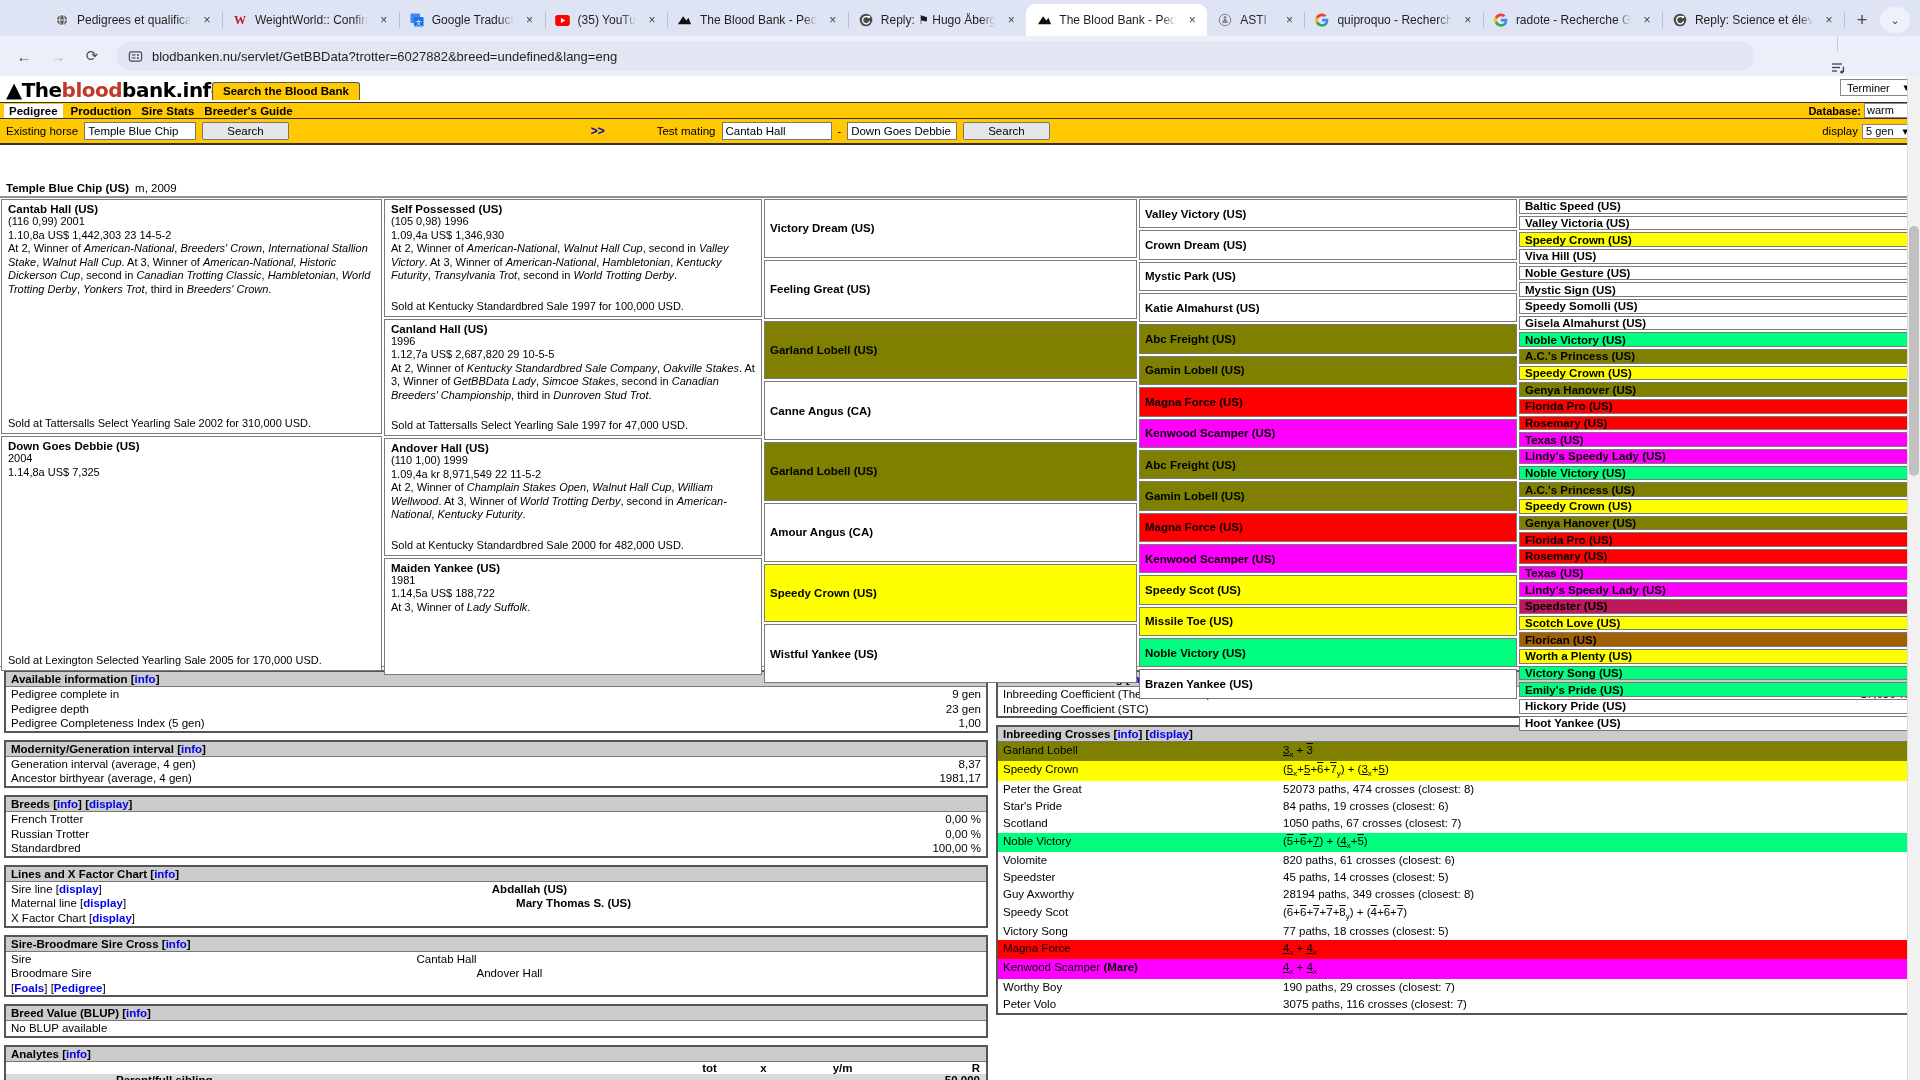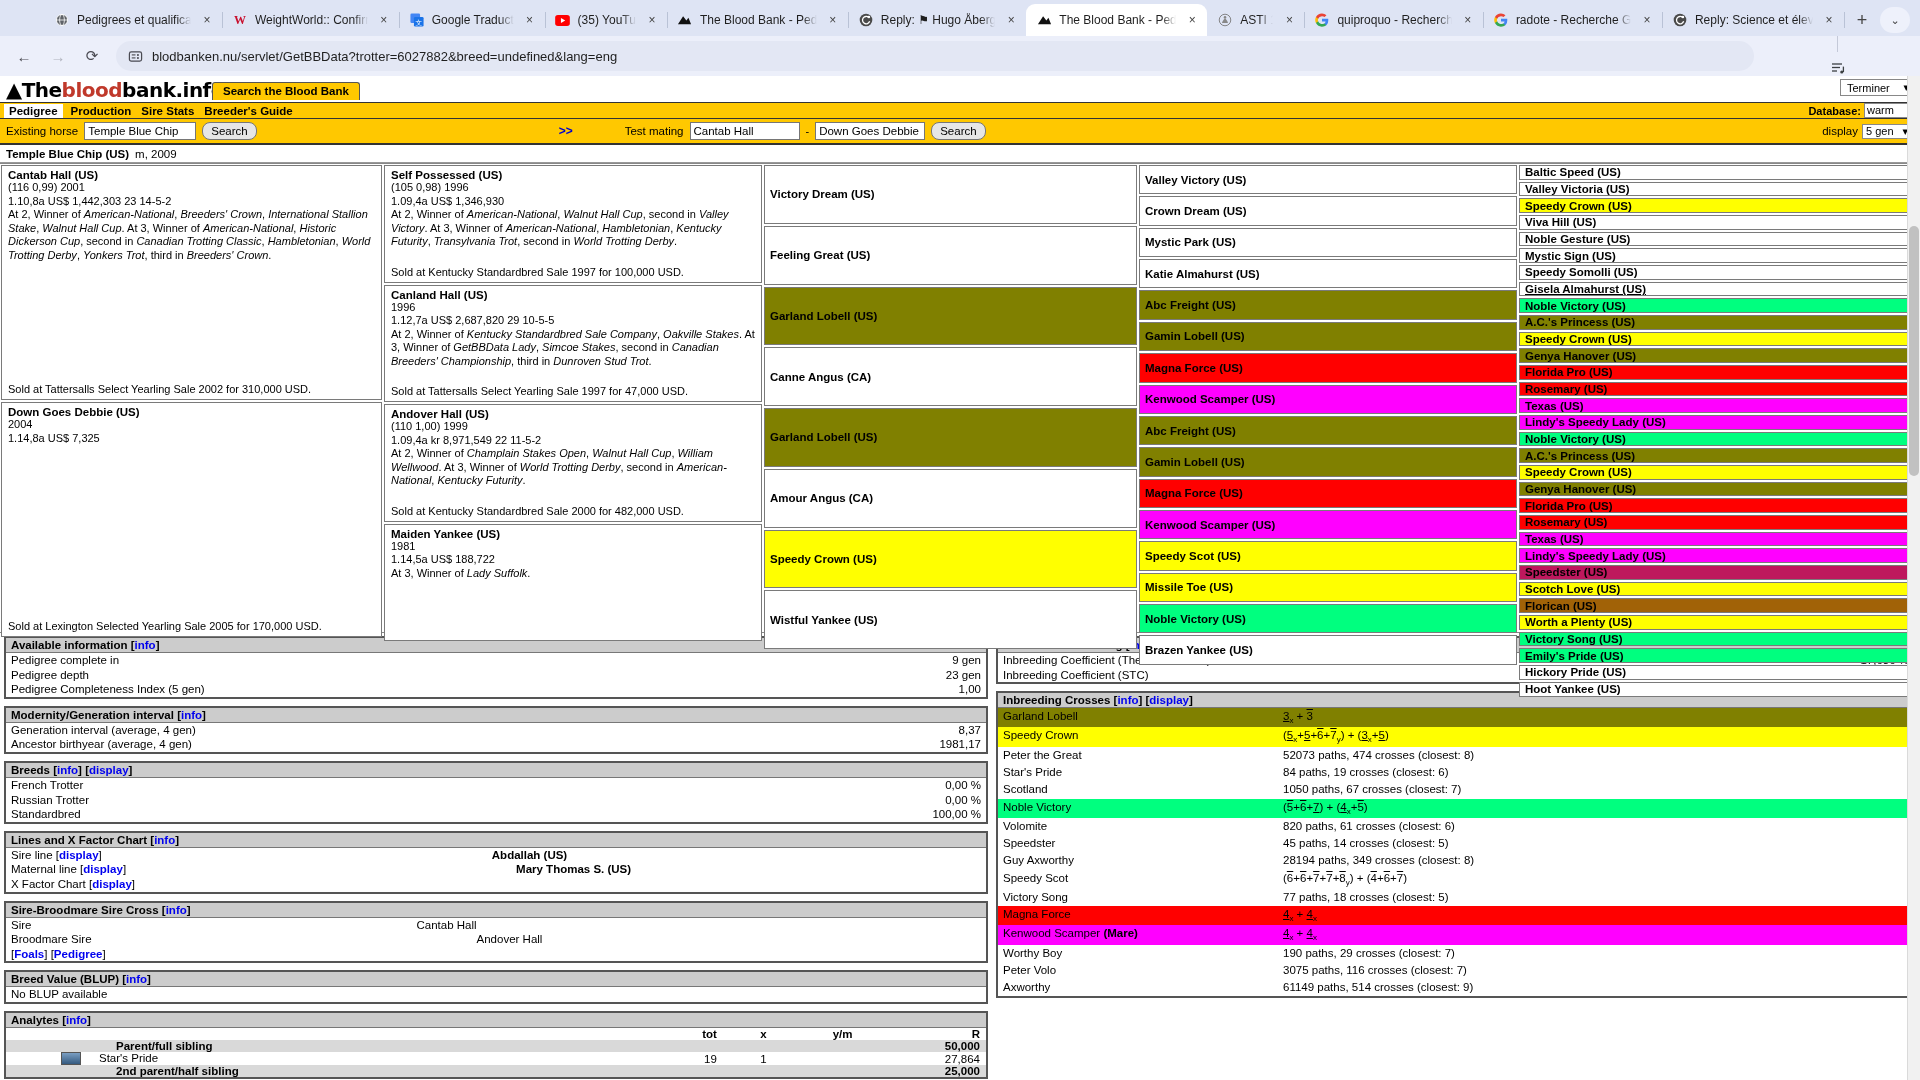--- a/index.html
+++ b/index.html
@@ -151,36 +151,36 @@
   }
   .searchbar label { font-size: 11.5px; }
   .searchbar input[type=text] {
     border: 1px solid #767676; background: #fff; height: 18px;
     font-size: 11.5px; padding: 0 3px; font-family: "Liberation Sans", sans-serif;
   }
   .ipt-existing { width: 112px; }
   .ipt-mate { width: 110px; }
   .btn {
     border: 1px solid #767676; background: #e6e6e6; height: 18px;
-    font-size: 11.5px; padding: 0 8px; font-family: "Liberation Sans", sans-serif;
-    display: inline-flex; align-items: center; border-radius: 8px;
+    font-size: 11.5px; padding: 0 24px; font-family: "Liberation Sans", sans-serif;
+    display: inline-flex; align-items: center; border-radius: 2px;
   }
   .arrows { color: #0000cc; font-weight: bold; font-size: 12px; }
   .displaysel {
     position: absolute; right: 8px; display: flex; align-items: center; gap: 4px;
     font-size: 11.5px;
   }
   .displaysel .sel-box {
     background: #fff; border: 1px solid #888; padding: 0 3px; min-width: 50px;
     display: flex; justify-content: space-between; gap: 6px; font-size: 11px;
   }
 
   .horsetitle {
     height: 18px; display: flex; align-items: center; gap: 6px;
-    padding-left: 6px; border-bottom: 1px solid #999; font-size: 11.5px;
+    padding-left: 6px; border-bottom: 1px solid #999; font-size: 11.5px; margin-top: 34px;
   }
   .horsetitle b { font-size: 11.5px; }
 
   
   .ped {
     display: flex; width: 1920px; height: 470px;
     border-top: 1px solid #888; border-bottom: 1px solid #888;
   }
   .pedcol { display: flex; flex-direction: column; }
   .c1 { width: 383px; }
@@ -649,21 +649,21 @@
         </div>
         <div class="cell compact" style="flex: 0 0 14.68px; background: rgb(255, 255, 255); padding: 0px 5px;">
           <span class="nm">Noble Gesture (US)</span>
         </div>
         <div class="cell compact" style="flex: 0 0 14.68px; background: rgb(255, 255, 255); padding: 0px 5px;">
           <span class="nm">Mystic Sign (US)</span>
         </div>
         <div class="cell compact" style="flex: 0 0 14.68px; background: rgb(255, 255, 255); padding: 0px 5px;">
           <span class="nm">Speedy Somolli (US)</span>
         </div>
-        <div class="cell compact" style="flex: 0 0 14.68px; background: rgb(255, 255, 255); padding: 0px 5px; text-decoration: underline;">
+        <div class="cell compact" style="flex: 0 0 14.68px; background: rgb(255, 255, 255); padding: 0px 5px;">
           <span class="nm">Gisela Almahurst (US)</span>
         </div>
         <div class="cell compact" style="flex: 0 0 14.68px; background: rgb(0, 255, 127); padding: 0px 5px;">
           <span class="nm">Noble Victory (US)</span>
         </div>
         <div class="cell compact" style="flex: 0 0 14.68px; background: rgb(128, 128, 0); padding: 0px 5px;">
           <span class="nm">A.C.'s Princess (US)</span>
         </div>
         <div class="cell compact" style="flex: 0 0 14.68px; background: rgb(255, 255, 0); padding: 0px 5px;">
           <span class="nm">Speedy Crown (US)</span>
@@ -968,24 +968,20 @@
               <span class="ic-val"><span class="un">4</span><sub>x</sub> + <span class="un">4</span><sub>x</sub></span>
             </div>
             <div class="icross" style="background: rgb(255, 255, 255);">
               <span class="ic-name">Worthy Boy</span>
               <span class="ic-val">190 paths, 29 crosses (closest: 7)</span>
             </div>
             <div class="icross" style="background: rgb(255, 255, 255);">
               <span class="ic-name">Peter Volo</span>
               <span class="ic-val">3075 paths, 116 crosses (closest: 7)</span>
             </div>
-            <div class="icross" style="background: rgb(255, 255, 255);">
-              <span class="ic-name">Axworthy</span>
-              <span class="ic-val">61149 paths, 514 crosses (closest: 9)</span>
-            </div>
           </div>
       </div>
     </div>
   </div>
 
   <div class="vscroll">
     <div class="vthumb"></div>
   </div>
 </div>
 

